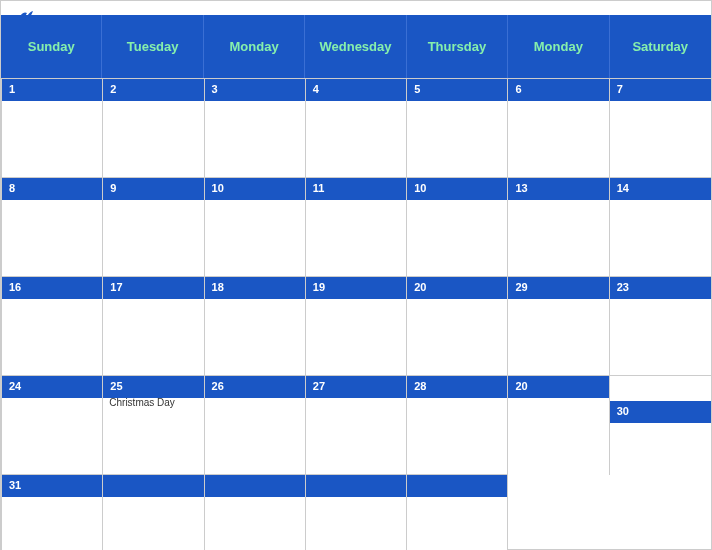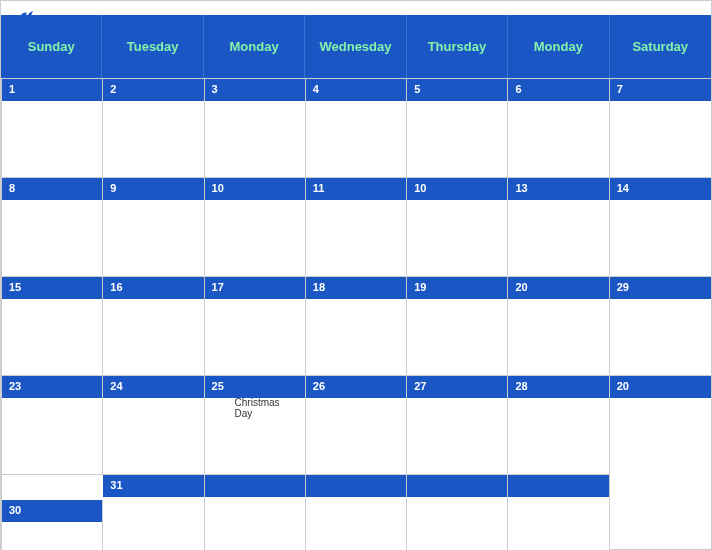--- a/index.html
+++ b/index.html
@@ -89,21 +89,20 @@
       left: 4px;
     }
     .date-num.dark {
       color: #1a1a1a;
     }
     .event-label {
       font-size: 10px;
       color: #333;
       margin-top: 18px;
       padding: 0 2px;
-      margin-left: 24px;
     }
   </style>
 </head>
 <body>
 
 <div class="calendar-container">
 
   <div class="header">
     <div class="logo-area">
       <div class="logo-wrapper">
@@ -166,23 +165,20 @@
         <span class="date-num dark">11</span>
       </div>
       <div class="cal-cell">
         <span class="date-num dark">10</span>
       </div>
       <div class="cal-cell">
         <span class="date-num dark">13</span>
       </div>
       <div class="cal-cell">
         <span class="date-num dark">14</span>
-      </div>
-      <div class="cal-cell">
-        <span class="date-num dark">15</span>
       </div>
       <div class="cal-cell">
         <span class="date-num dark">16</span>
       </div>
       <div class="cal-cell">
         <span class="date-num dark">17</span>
       </div>
       <div class="cal-cell">
         <span class="date-num dark">18</span>
       </div>

